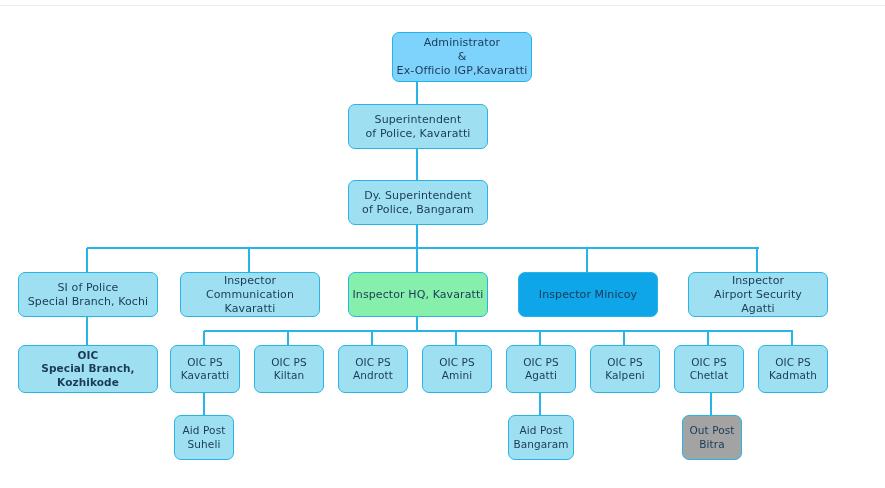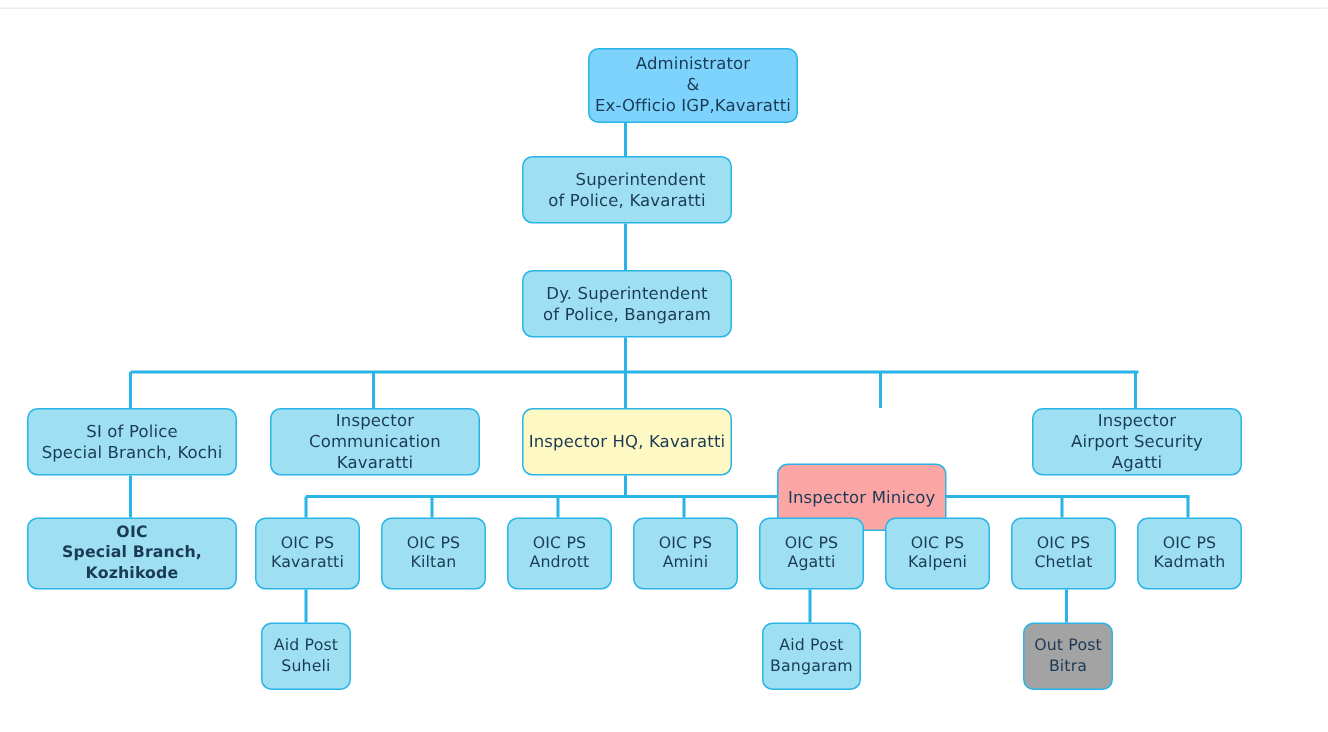--- a/index.html
+++ b/index.html
@@ -82,31 +82,31 @@
       <div class="conn v" style="left: 707px; top: 331px; height: 14px; background: rgb(40, 180, 230);"></div>
       <div class="conn v" style="left: 791px; top: 331px; height: 14px; background: rgb(40, 180, 230);"></div>
       <div class="conn v" style="left: 203px; top: 393px; height: 22px; background: rgb(40, 180, 230);"></div>
       <div class="conn v" style="left: 539px; top: 393px; height: 22px; background: rgb(40, 180, 230);"></div>
       <div class="conn v" style="left: 710px; top: 393px; height: 22px; background: rgb(40, 180, 230);"></div>
     </div>
   <div id="node-layer">
       <div class="node lg" style="left: 348px; top: 32px; width: 140px; height: 50px; background: #7dd3fc; border-color: rgb(40, 180, 230); color: rgb(27, 58, 85); margin-left: 44px;">Administrator
 &amp;
 Ex-Officio IGP,Kavaratti</div>
-      <div class="node lg" style="left: 348px; top: 104px; width: 140px; height: 45px; background: rgb(158, 224, 242); border-color: rgb(40, 180, 230); color: rgb(27, 58, 85); text-align: right;">Superintendent
+      <div class="node lg" style="left: 348px; top: 104px; width: 140px; height: 45px; background: rgb(158, 224, 242); border-color: rgb(40, 180, 230); color: rgb(27, 58, 85);">Superintendent
 of Police, Kavaratti</div>
       <div class="node lg" style="left: 348px; top: 180px; width: 140px; height: 45px; background: rgb(158, 224, 242); border-color: rgb(40, 180, 230); color: rgb(27, 58, 85);">Dy. Superintendent
 of Police, Bangaram</div>
       <div class="node lg" style="left: 18px; top: 272px; width: 140px; height: 45px; background: rgb(158, 224, 242); border-color: rgb(40, 180, 230); color: rgb(27, 58, 85);">SI of Police
 Special Branch, Kochi</div>
       <div class="node lg" style="left: 180px; top: 272px; width: 140px; height: 45px; background: rgb(158, 224, 242); border-color: rgb(40, 180, 230); color: rgb(27, 58, 85);">Inspector
 Communication
 Kavaratti</div>
-      <div class="node lg" style="left: 348px; top: 272px; width: 140px; height: 45px; background: #fef9c3; border-color: rgb(40, 180, 230); color: rgb(27, 58, 85);">Inspector HQ, Kavaratti</div>
-      <div class="node lg" style="left: 518px; top: 272px; width: 113px; height: 45px; background: #fca5a5; border-color: rgb(40, 180, 230); color: rgb(27, 58, 85); margin-top: 37px;">Inspector Minicoy</div>
+      <div class="node lg" style="left: 348px; top: 272px; width: 140px; height: 45px; background: #86efac; border-color: rgb(40, 180, 230); color: rgb(27, 58, 85);">Inspector HQ, Kavaratti</div>
+      <div class="node lg" style="left: 518px; top: 272px; width: 140px; height: 45px; background: #0ea5e9; border-color: rgb(40, 180, 230); color: rgb(27, 58, 85);">Inspector Minicoy</div>
       <div class="node lg" style="left: 688px; top: 272px; width: 140px; height: 45px; background: rgb(158, 224, 242); border-color: rgb(40, 180, 230); color: rgb(27, 58, 85);">Inspector
 Airport Security
 Agatti</div>
       <div class="node" style="left: 18px; top: 345px; width: 140px; height: 48px; background: rgb(158, 224, 242); border-color: rgb(40, 180, 230); color: rgb(27, 58, 85); font-weight: bold;">OIC
 Special Branch,
 Kozhikode</div>
       <div class="node" style="left: 170px; top: 345px; width: 70px; height: 48px; background: rgb(158, 224, 242); border-color: rgb(40, 180, 230); color: rgb(27, 58, 85);">OIC PS
 Kavaratti</div>
       <div class="node" style="left: 254px; top: 345px; width: 70px; height: 48px; background: rgb(158, 224, 242); border-color: rgb(40, 180, 230); color: rgb(27, 58, 85);">OIC PS
 Kiltan</div>

